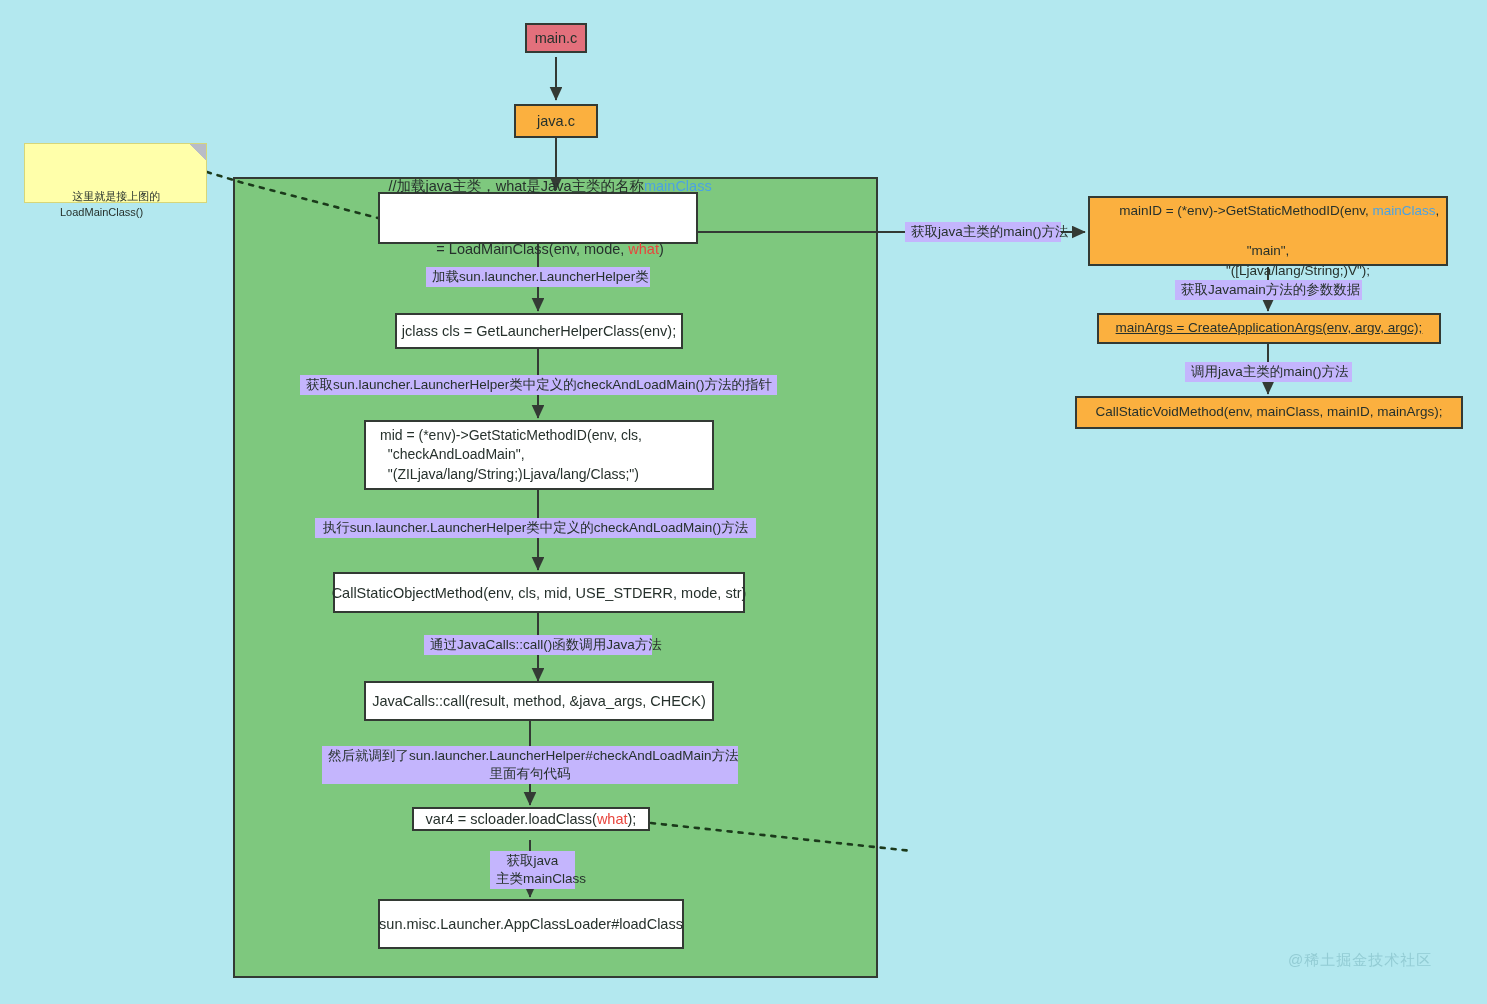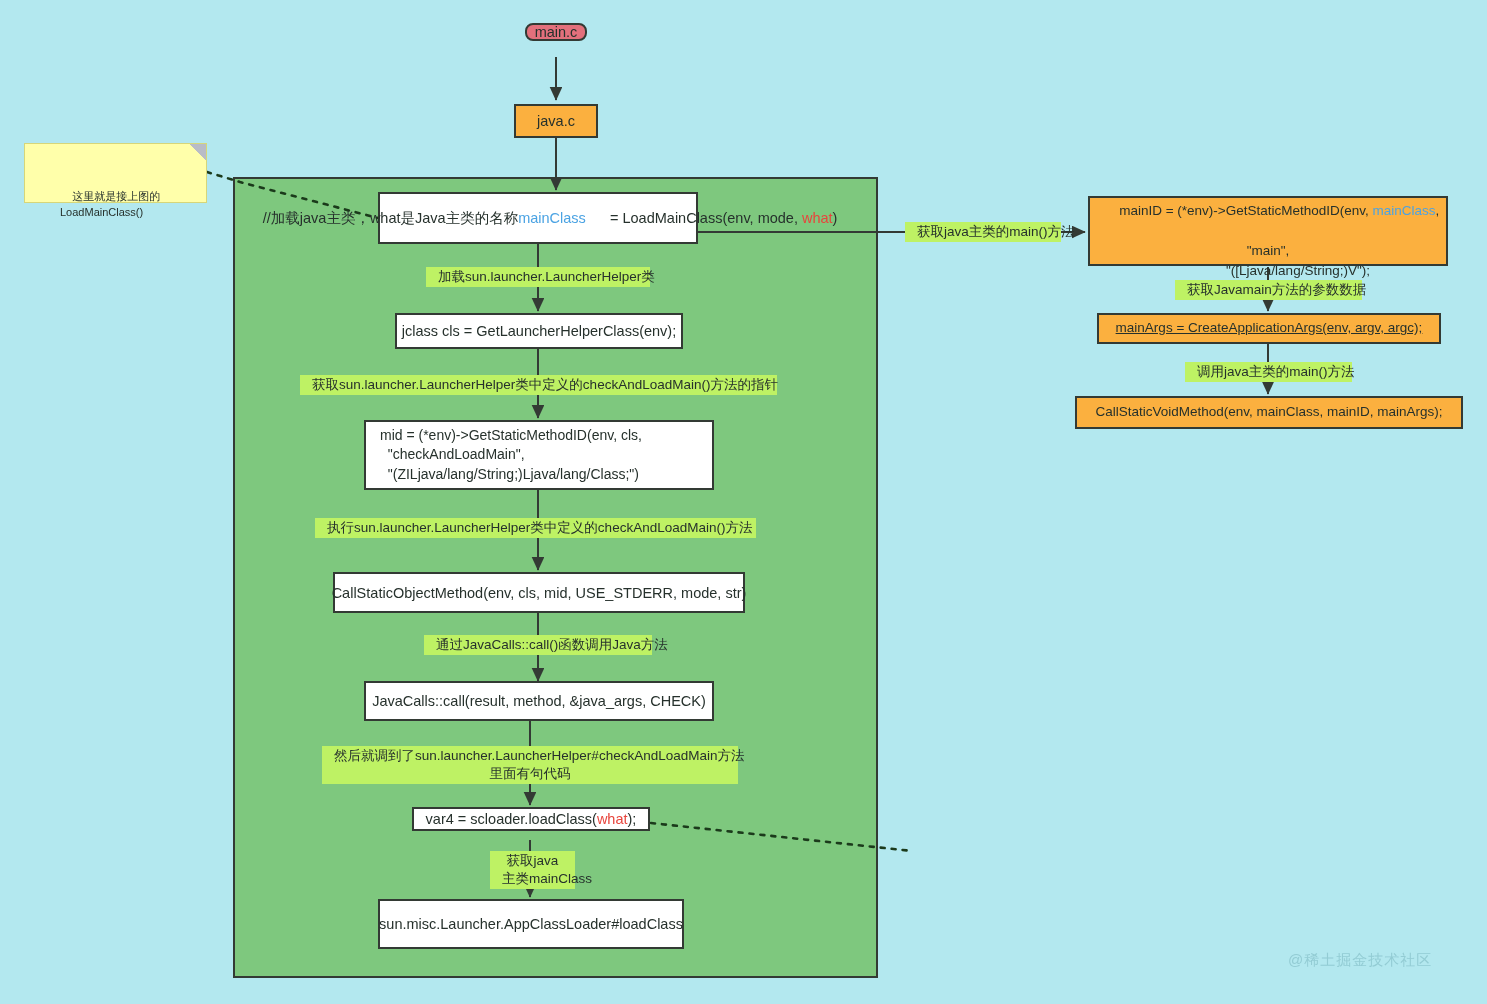--- a/index.html
+++ b/index.html
@@ -37,25 +37,25 @@
   .subgraph{
     position:absolute;
     box-sizing:border-box;
     background:#7ec87e;
     border:2px solid #333a34;
   }
 
   
   .edge-label{
     position:absolute;
-    background:#bef264;
+    background:#c4b5fd;
     color:#26312c;
     font-size:13.5px;
     line-height:1.35;
-    padding:1px 12px;
+    padding:1px 6px;
     text-align:center;
     white-space:pre;
     box-sizing:border-box;
   }
 
   
   .note{
     position:absolute;
     box-sizing:border-box;
     background:#ffffaa;
@@ -121,25 +121,25 @@
 
     <path d="M1268,267 L1268,311" stroke="#333a34" stroke-width="2" fill="none" marker-end="url(#arrow)"></path>
 
     <path d="M1268,343 L1268,394" stroke="#333a34" stroke-width="2" fill="none" marker-end="url(#arrow)"></path>
 
     <path d="M207,172 L240,182 L378,218" stroke="#1b3a1b" stroke-width="2.6" fill="none" stroke-dasharray="4 7" stroke-linecap="round"></path>
 
     <path d="M651,823 L912,851" stroke="#1b3a1b" stroke-width="2.6" fill="none" stroke-dasharray="4 7" stroke-linecap="round"></path>
   </svg>
 
-  <div class="node red" style="left:525px;top:23px;width:62px;height:18px;border-radius:8px;">main.c</div>
+  <div class="node red" style="left:525px;top:23px;width:62px;height:30px;">main.c</div>
 
   <div class="node orange" style="left:514px;top:104px;width:84px;height:34px;">java.c</div>
 
-  <div class="node white" style="left:378px;top:192px;width:320px;height:52px;flex-direction:row;line-height:1.45;">
+  <div class="node white" style="left:378px;top:192px;width:320px;height:52px;flex-direction:column;line-height:1.45;">
     <span>
       <span>//加载java主类，what是Java主类的名称</span><span class="tok-blue">mainClass</span>
     </span>
     <span>
       <span>= LoadMainClass(env, mode, </span><span class="tok-red">what</span><span>)</span>
     </span>
   </div>
 
   <div class="node white" style="left:395px;top:313px;width:288px;height:36px;">jclass cls = GetLauncherHelperClass(env);</div>
 

